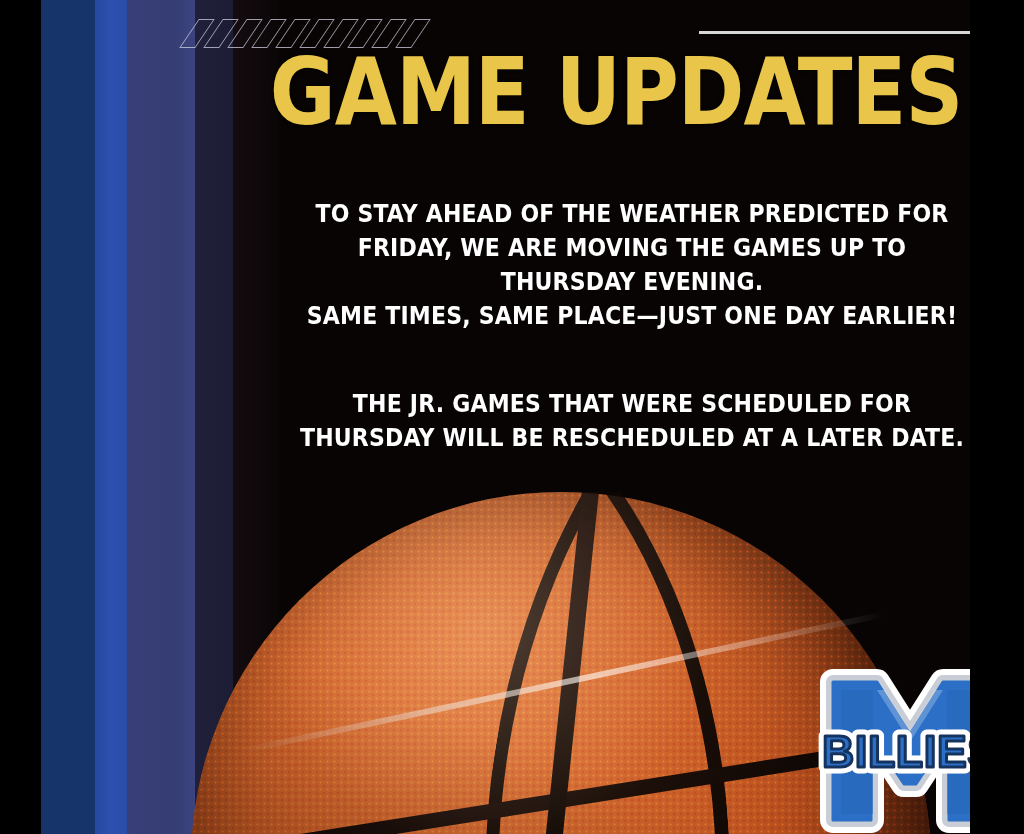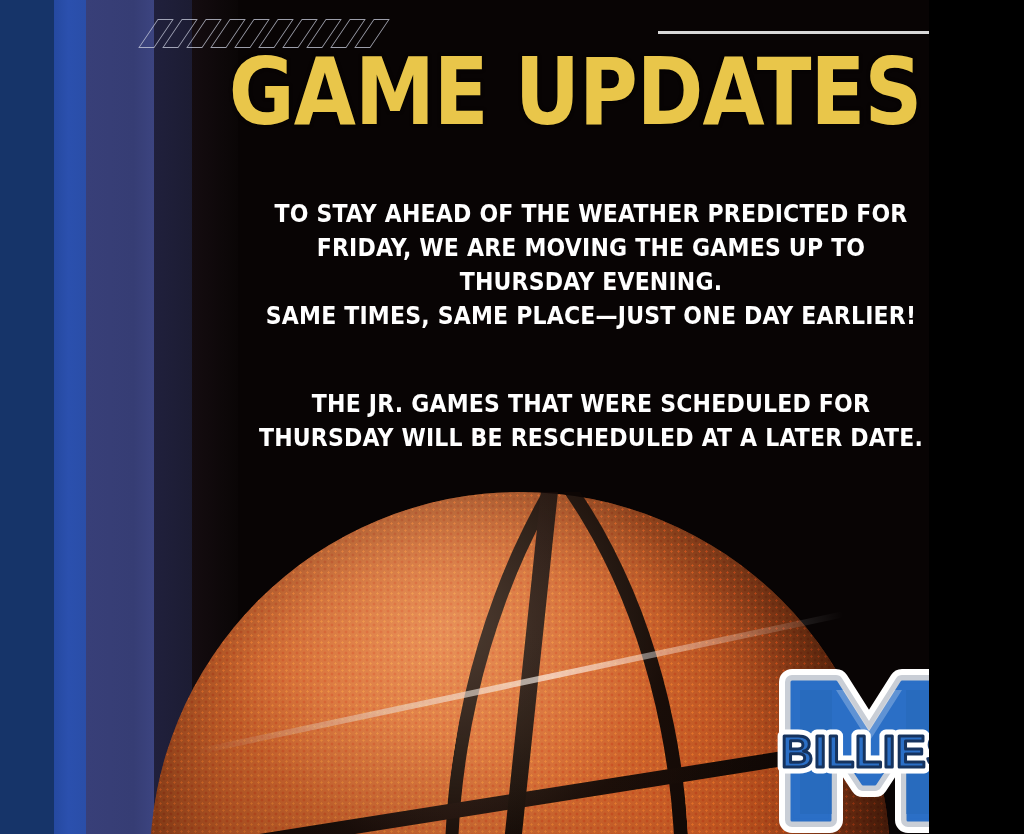--- a/index.html
+++ b/index.html
@@ -8,20 +8,21 @@
     padding: 0;
     background: #000;
   }
   #poster {
     position: relative;
     width: 929px;
     height: 834px;
     background: #080404;
     overflow: hidden;
     font-family: "Liberation Sans", "DejaVu Sans", sans-serif;
+    margin-left: 41px;
   }
 
   
   .band {
     position: absolute;
     top: 0;
     bottom: 0;
   }
   #band-navy   { left: 0;     width: 54px;  background: #163469; }
   #band-blue   { left: 54px;  width: 32px;  background: linear-gradient(to right,#2549a0 0%,#2b50ae 45%,#2a4ea8 100%); }

